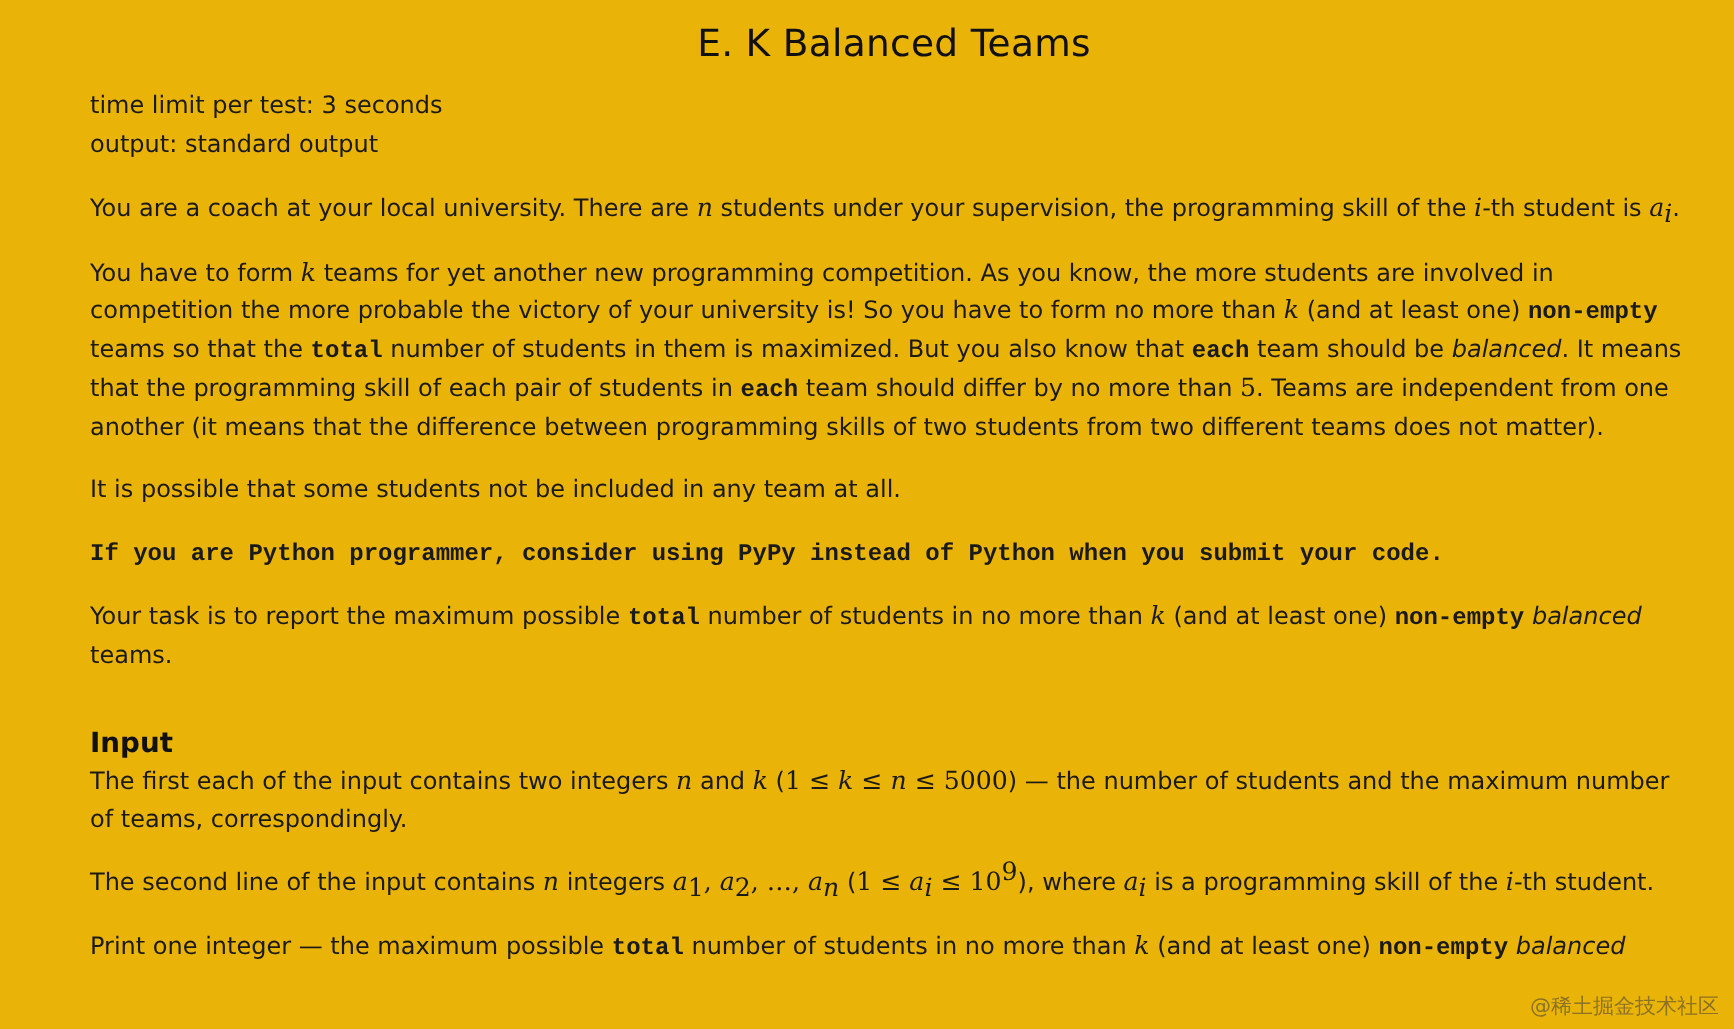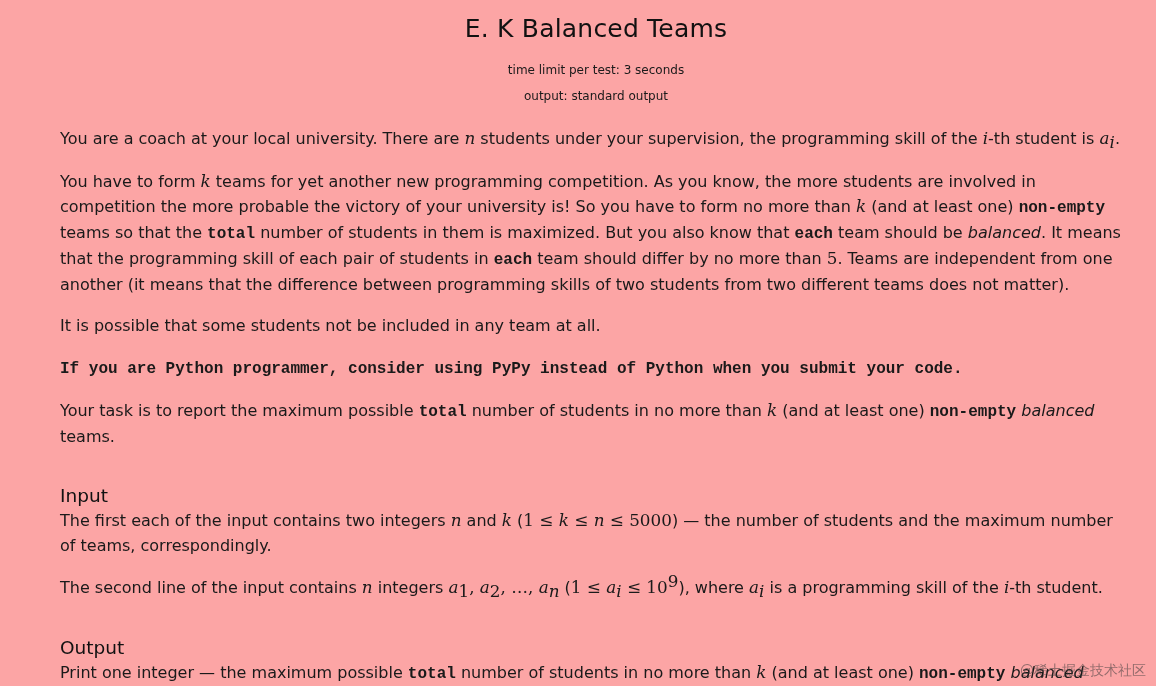--- a/index.html
+++ b/index.html
@@ -8,51 +8,50 @@
     height: 686px;
     background: #ffffff;
     font-family: "DejaVu Sans", "Liberation Sans", sans-serif;
     color: #1a1a1a;
     overflow: hidden;
   }
   .page {
     position: relative;
     width: 1156px;
     height: 686px;
-    background: #fca5a5;
+    background: #eab308;
   }
   .content {
     padding: 14px 24px 0 60px;
   }
   .title {
     text-align: center;
     font-size: 25px;
     font-weight: 500;
     color: #111111;
     margin-bottom: 14px;
     letter-spacing: 0.2px;
   }
   .meta {
-    text-align: center;
-    font-size: 12px;
+    font-size: 16px;
     line-height: 26px;
     color: #1a1a1a;
   }
   .statement {
     margin-top: 10px;
   }
   p.para {
     font-size: 16px;
     line-height: 24.5px;
     margin: 17px 0;
     color: #1a1a1a;
   }
   .section-title {
     font-size: 18.5px;
-    font-weight: normal;
+    font-weight: bold;
     color: #111111;
     margin-top: 36px;
     margin-bottom: 0;
   }
   .section-title + p.para {
     margin-top: 2px;
   }
   
   .b { font-weight: bold; font-family: Liberation Mono, monospace; }
   .i { font-style: italic; }
@@ -92,19 +91,18 @@
       <p class="para"><span>You have to form </span><span class="i m">k</span><span> teams for yet another new programming competition. As you know, the more students are involved in competition the more probable the victory of your university is! So you have to form no more than </span><span class="i m">k</span><span> (and at least one) </span><span class="b">non-empty</span><span> teams so that the </span><span class="b">total</span><span> number of students in them is maximized. But you also know that </span><span class="b">each</span><span> team should be </span><span class="i">balanced</span><span>. It means that the programming skill of each pair of students in </span><span class="b">each</span><span> team should differ by no more than </span><span class="m">5</span><span>. Teams are independent from one another (it means that the difference between programming skills of two students from two different teams does not matter).</span></p>
       <p class="para"><span>It is possible that some students not be included in any team at all.</span></p>
       <p class="para"><span class="b">If you are Python programmer, consider using PyPy instead of Python when you submit your code.</span></p>
       <p class="para"><span>Your task is to report the maximum possible </span><span class="b">total</span><span> number of students in no more than </span><span class="i m">k</span><span> (and at least one) </span><span class="b">non-empty</span><span> </span><span class="i">balanced</span><span> teams.</span></p>
     </div>
 
     <div class="section-title">Input</div>
     <p class="para"><span>The first each of the input contains two integers </span><span class="i m">n</span><span> and </span><span class="i m">k</span><span> (</span><span class="m">1 ≤ </span><span class="i m">k</span><span class="m"> ≤ </span><span class="i m">n</span><span class="m"> ≤ 5000</span><span>) — the number of students and the maximum number of teams, correspondingly.</span></p>
     <p class="para"><span>The second line of the input contains </span><span class="i m">n</span><span> integers </span><span class="i m">a</span><sub class="m">1</sub><span class="m">, </span><span class="i m">a</span><sub class="m">2</sub><span class="m">, …, </span><span class="i m">a</span><sub class="i m">n</sub><span> (</span><span class="m">1 ≤ </span><span class="i m">a</span><sub class="i m">i</sub><span class="m"> ≤ 10</span><sup class="m">9</sup><span>), where </span><span class="i m">a</span><sub class="i m">i</sub><span> is a programming skill of the </span><span class="i m">i</span><span>-th student.</span></p>
 
-    <div class="section-title">Output</div>
     <p class="para"><span>Print one integer — the maximum possible </span><span class="b">total</span><span> number of students in no more than </span><span class="i m">k</span><span> (and at least one) </span><span class="b">non-empty</span><span> </span><span class="i">balanced</span></p>
 
   </div>
 
   <div class="watermark">@稀土掘金技术社区</div>
 </div>
 
 </body></html>

